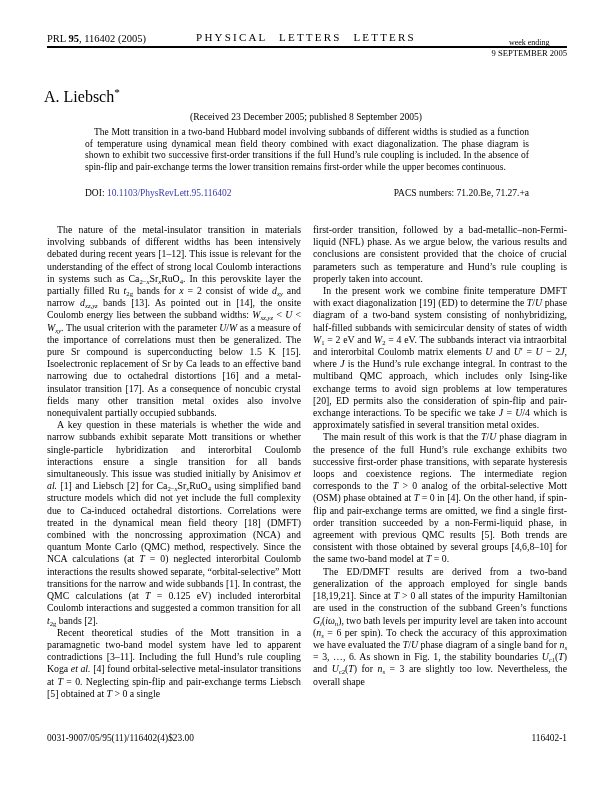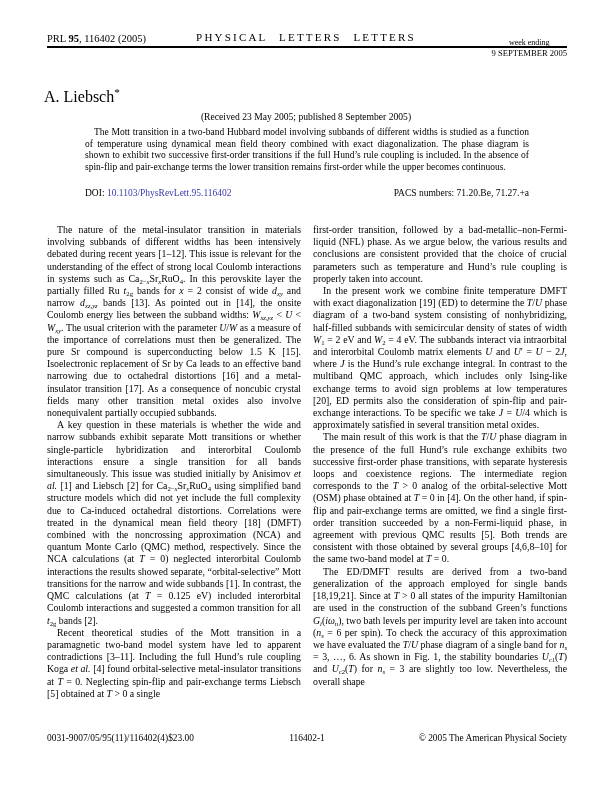--- a/index.html
+++ b/index.html
@@ -82,21 +82,21 @@
   <div class="mast-center">PHYSICAL LETTERS LETTERS</div>
   <div class="mast-right">
     <span class="week">week ending</span>
     <span class="date">9 SEPTEMBER 2005</span>
   </div>
   <div class="head-rule"></div>
 
   <div class="author-line">
     <span>A. Liebsch</span><sup>*</sup>
   </div>
-  <div class="received">(Received 23 May 2005; published 8 September 2005)</div>
+  <div class="received">(Received 23 December 2005; published 8 September 2005)</div>
 
   <div class="abstract">The Mott transition in a two-band Hubbard model involving subbands of different widths is studied as a function of temperature using dynamical mean field theory combined with exact diagonalization. The phase diagram is shown to exhibit two successive first-order transitions if the full Hund’s rule coupling is included. In the absence of spin-flip and pair-exchange terms the lower transition remains first-order while the upper becomes continuous.</div>
 
   <div class="doi-row">
     <span>
       <span>DOI:</span>
       <a class="doi-link" style="color: rgb(58, 58, 173); margin-top: 36px;">10.1103/PhysRevLett.95.116402</a>
     </span>
     <span>PACS numbers: 71.20.Be, 71.27.+a</span>
   </div>
@@ -111,16 +111,15 @@
       <p>first-order transition, followed by a bad-metallic–non-Fermi-liquid (NFL) phase. As we argue below, the various results and conclusions are consistent provided that the choice of crucial parameters such as temperature and Hund’s rule coupling is properly taken into account.</p>
       <p class="indent">In the present work we combine finite temperature DMFT with exact diagonalization [19] (ED) to determine the <i>T</i>/<i>U</i> phase diagram of a two-band system consisting of nonhybridizing, half-filled subbands with semicircular density of states of width <i>W</i><sub>1</sub> = 2 eV and <i>W</i><sub>2</sub> = 4 eV. The subbands interact via intraorbital and interorbital Coulomb matrix elements <i>U</i> and <i>U</i>′ = <i>U</i> − 2<i>J</i>, where <i>J</i> is the Hund’s rule exchange integral. In contrast to the multiband QMC approach, which includes only Ising-like exchange terms to avoid sign problems at low temperatures [20], ED permits also the consideration of spin-flip and pair-exchange interactions. To be specific we take <i>J</i> = <i>U</i>/4 which is approximately satisfied in several transition metal oxides.</p>
       <p class="indent">The main result of this work is that the <i>T</i>/<i>U</i> phase diagram in the presence of the full Hund’s rule exchange exhibits two successive first-order phase transitions, with separate hysteresis loops and coexistence regions. The intermediate region corresponds to the <i>T</i> &gt; 0 analog of the orbital-selective Mott (OSM) phase obtained at <i>T</i> = 0 in [4]. On the other hand, if spin-flip and pair-exchange terms are omitted, we find a single first-order transition succeeded by a non-Fermi-liquid phase, in agreement with previous QMC results [5]. Both trends are consistent with those obtained by several groups [4,6,8–10] for the same two-band model at <i>T</i> = 0.</p>
       <p class="indent">The ED/DMFT results are derived from a two-band generalization of the approach employed for single bands [18,19,21]. Since at <i>T</i> &gt; 0 all states of the impurity Hamiltonian are used in the construction of the subband Green’s functions <i>G</i><sub><i>i</i></sub>(<i>iω</i><sub><i>n</i></sub>), two bath levels per impurity level are taken into account (<i>n</i><sub><i>s</i></sub> = 6 per spin). To check the accuracy of this approximation we have evaluated the <i>T</i>/<i>U</i> phase diagram of a single band for <i>n</i><sub><i>s</i></sub> = 3, …, 6. As shown in Fig. 1, the stability boundaries <i>U</i><sub>c1</sub>(<i>T</i>) and <i>U</i><sub>c2</sub>(<i>T</i>) for <i>n</i><sub><i>s</i></sub> = 3 are slightly too low. Nevertheless, the overall shape</p>
     </div>
   </div>
 
   <div class="footer">
     <span class="f-left">0031-9007/05/95(11)/116402(4)$23.00</span>
     <span class="f-center">116402-1</span>
-    <span class="f-right">© 2005 The American Physical Society</span>
   </div>
 
 </div>
 
 </body></html>

